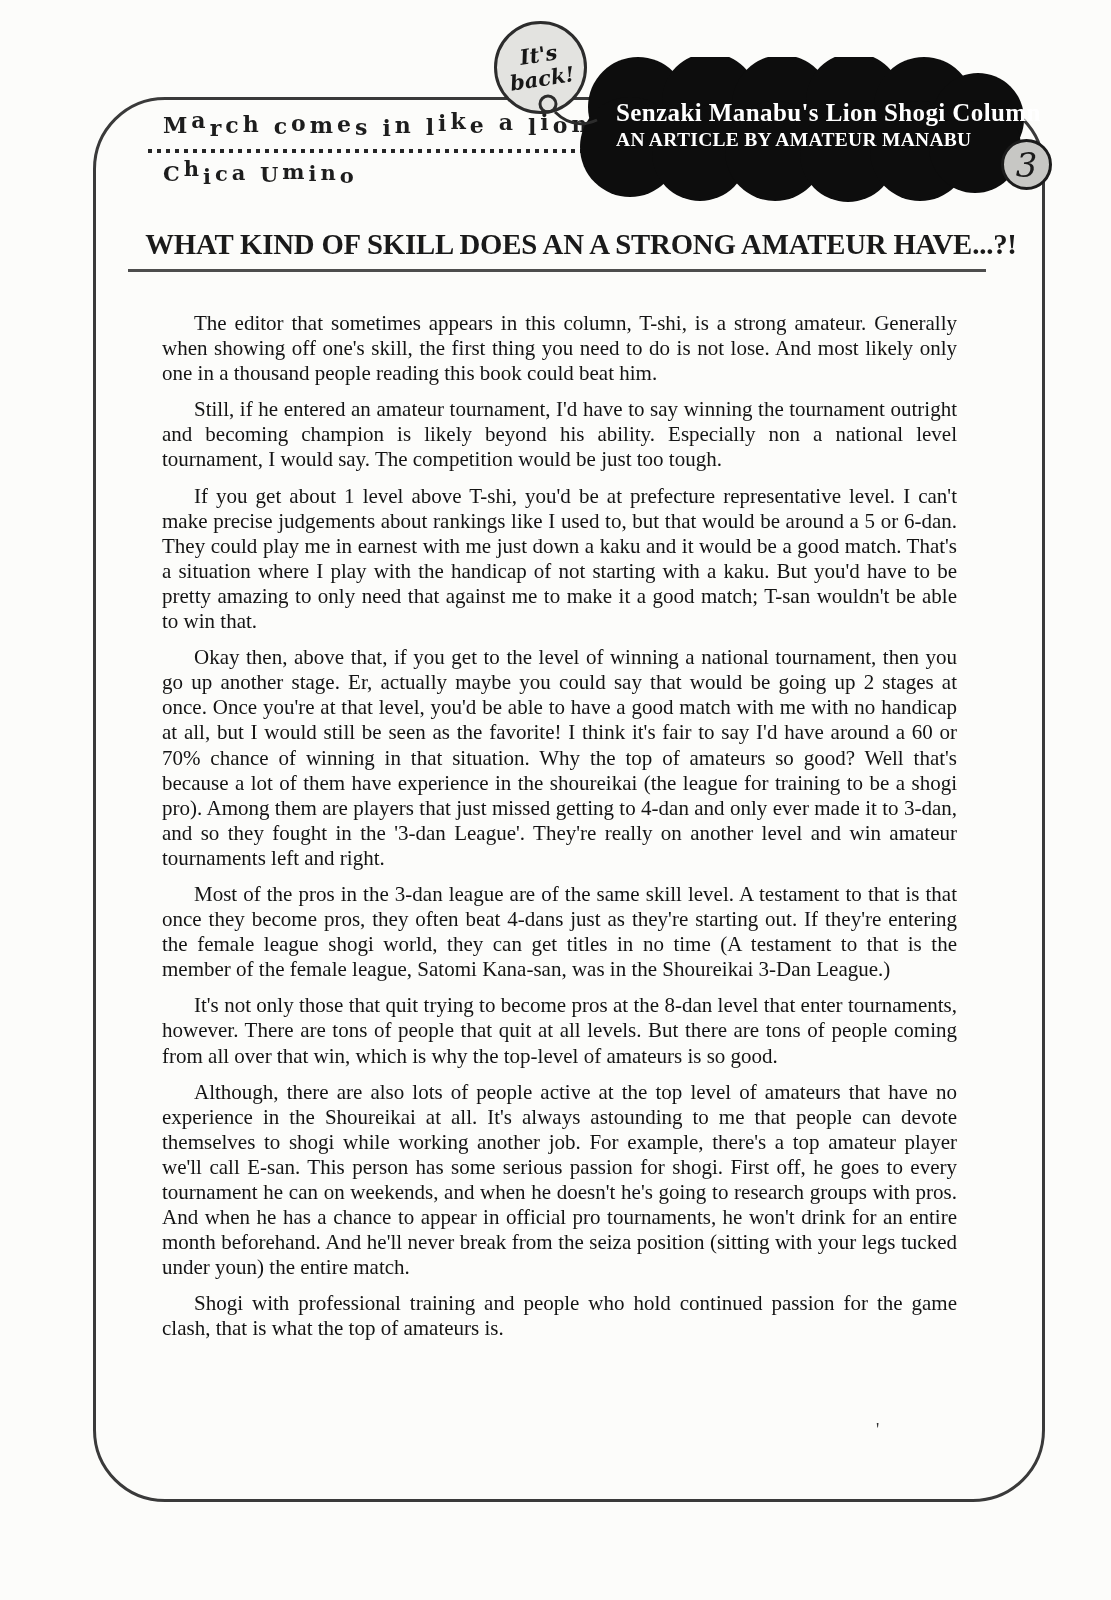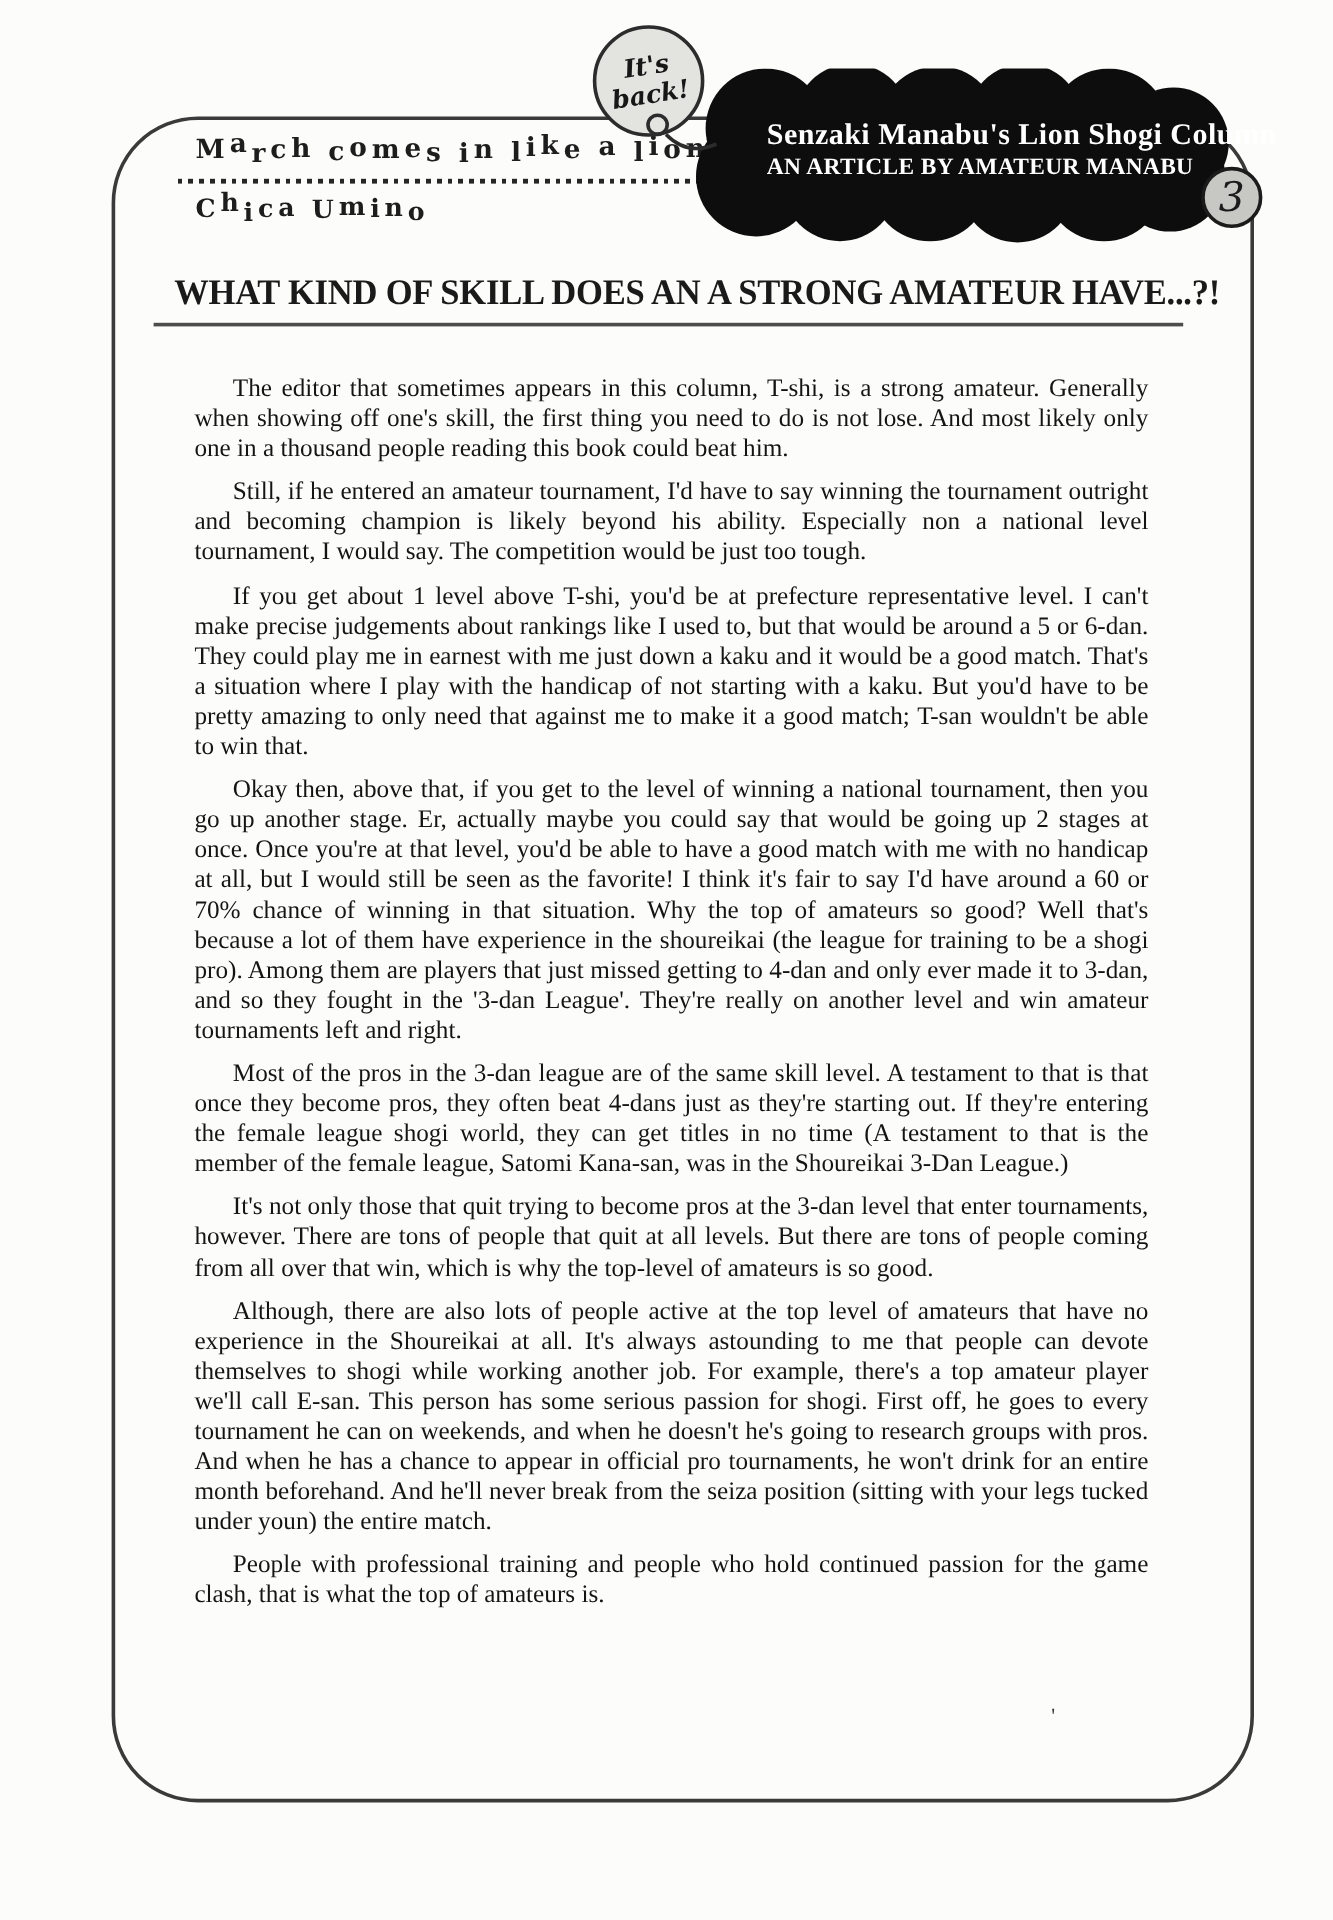--- a/index.html
+++ b/index.html
@@ -42,21 +42,21 @@
   }
   .bubble-text{
     transform:rotate(-9deg);text-align:center;
     font-family:"DejaVu Serif", serif;font-style:italic;font-weight:bold;
     font-size:21px;line-height:1.15;color:#171717;
   }
   .tail{position:absolute;left:527px;top:88px;z-index:6;}
   
   .cloud-wrap{position:absolute;left:580px;top:57px;width:445px;height:148px;z-index:4;}
   .cloud-svg{position:absolute;left:0;top:0;}
-  .cloud-text{position:absolute;left:36px;top:42px;color:#ffffff;white-space:nowrap;margin-left:23px;}
+  .cloud-text{position:absolute;left:36px;top:42px;color:#ffffff;white-space:nowrap;}
   .cloud-title{
     font-family:"Liberation Serif", serif;font-size:25px;font-weight:600;
     letter-spacing:0.4px;
   }
   .cloud-subtitle{
     font-family:"Liberation Serif", serif;font-size:19.5px;font-weight:600;
     letter-spacing:0.3px;margin-top:2px;
   }
   
   .pagenum{
@@ -141,20 +141,20 @@
 
   <div class="headline">WHAT KIND OF SKILL DOES AN A STRONG AMATEUR HAVE...?!</div>
   <div class="rule"></div>
 
   <div class="body">
       <p>The editor that sometimes appears in this column, T-shi, is a strong amateur. Generally when showing off one's skill, the first thing you need to do is not lose. And most likely only one in a thousand people reading this book could beat him.</p>
       <p>Still, if he entered an amateur tournament, I'd have to say winning the tournament outright and becoming champion is likely beyond his ability. Especially non a national level tournament, I would say. The competition would be just too tough.</p>
       <p>If you get about 1 level above T-shi, you'd be at prefecture representative level. I can't make precise judgements about rankings like I used to, but that would be around a 5 or 6-dan. They could play me in earnest with me just down a kaku and it would be a good match. That's a situation where I play with the handicap of not starting with a kaku. But you'd have to be pretty amazing to only need that against me to make it a good match; T-san wouldn't be able to win that.</p>
       <p>Okay then, above that, if you get to the level of winning a national tournament, then you go up another stage. Er, actually maybe you could say that would be going up 2 stages at once. Once you're at that level, you'd be able to have a good match with me with no handicap at all, but I would still be seen as the favorite! I think it's fair to say I'd have around a 60 or 70% chance of winning in that situation. Why the top of amateurs so good? Well that's because a lot of them have experience in the shoureikai (the league for training to be a shogi pro). Among them are players that just missed getting to 4-dan and only ever made it to 3-dan, and so they fought in the '3-dan League'. They're really on another level and win amateur tournaments left and right.</p>
       <p>Most of the pros in the 3-dan league are of the same skill level. A testament to that is that once they become pros, they often beat 4-dans just as they're starting out. If they're entering the female league shogi world, they can get titles in no time (A testament to that is the member of the female league, Satomi Kana-san, was in the Shoureikai 3-Dan League.)</p>
-      <p>It's not only those that quit trying to become pros at the 3-dan level that enter tournaments, however. There are tons of people that quit at all levels. But there are tons of people coming from all over that win, which is why the top-level of amateurs is so good.</p>
+      <p>It's not only those that quit trying to become pros at the 8-dan level that enter tournaments, however. There are tons of people that quit at all levels. But there are tons of people coming from all over that win, which is why the top-level of amateurs is so good.</p>
       <p>Although, there are also lots of people active at the top level of amateurs that have no experience in the Shoureikai at all. It's always astounding to me that people can devote themselves to shogi while working another job. For example, there's a top amateur player we'll call E-san. This person has some serious passion for shogi. First off, he goes to every tournament he can on weekends, and when he doesn't he's going to research groups with pros. And when he has a chance to appear in official pro tournaments, he won't drink for an entire month beforehand. And he'll never break from the seiza position (sitting with your legs tucked under youn) the entire match.</p>
-      <p>People with professional training and people who hold continued passion for the game clash, that is what the top of amateurs is.</p>
+      <p>Shogi with professional training and people who hold continued passion for the game clash, that is what the top of amateurs is.</p>
     </div>
 
   <div class="speck">'</div>
 
 </div>
 
 </body></html>

